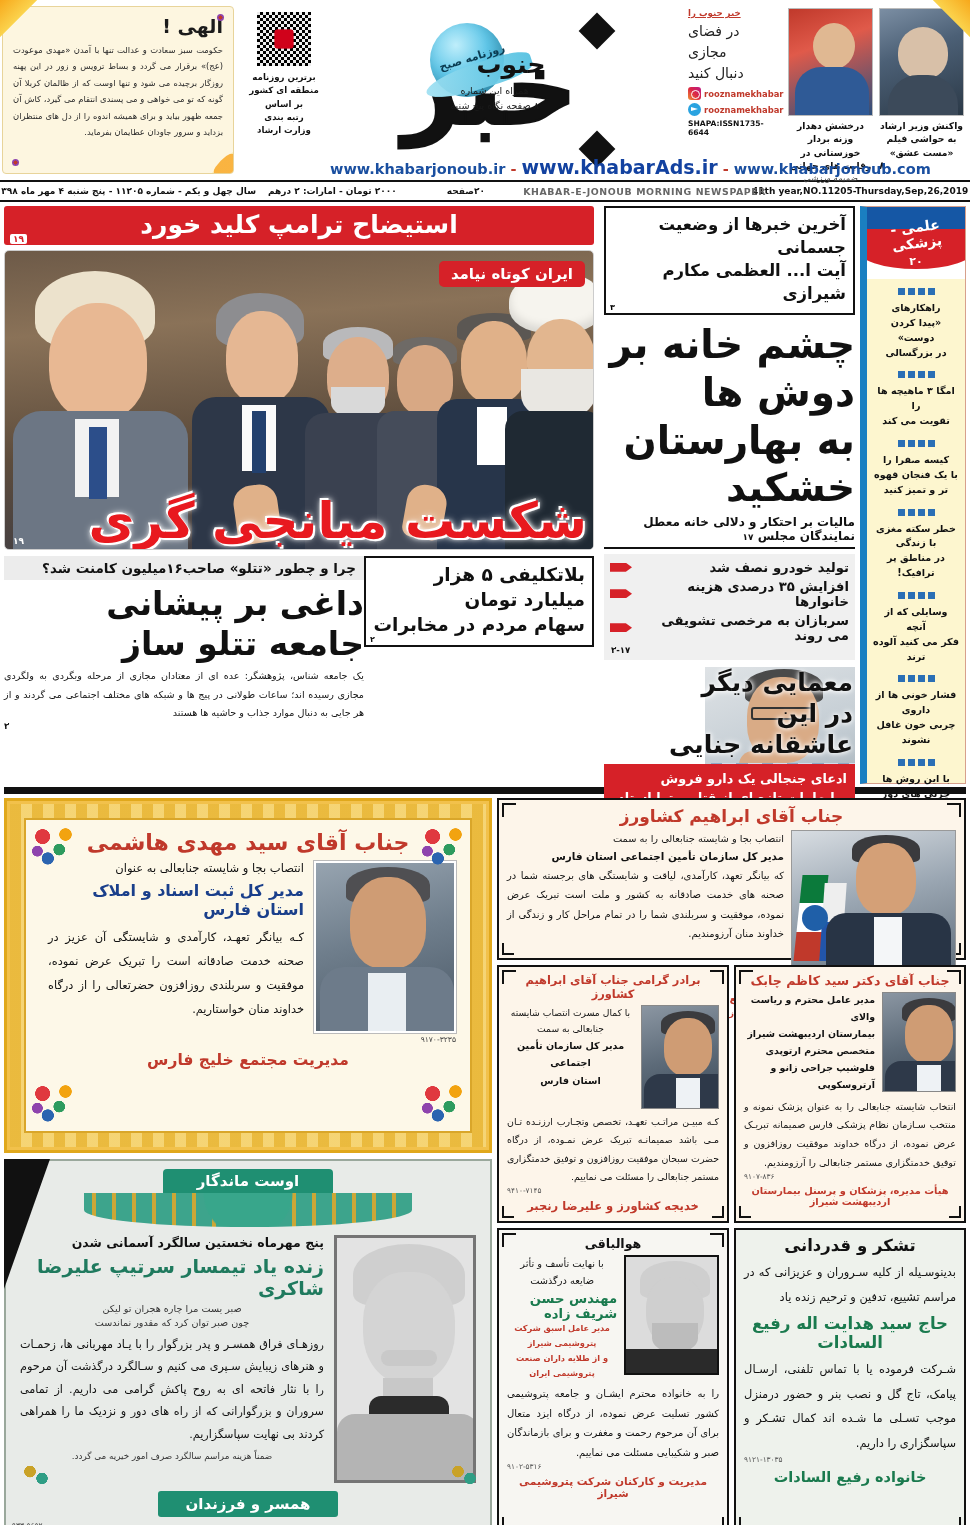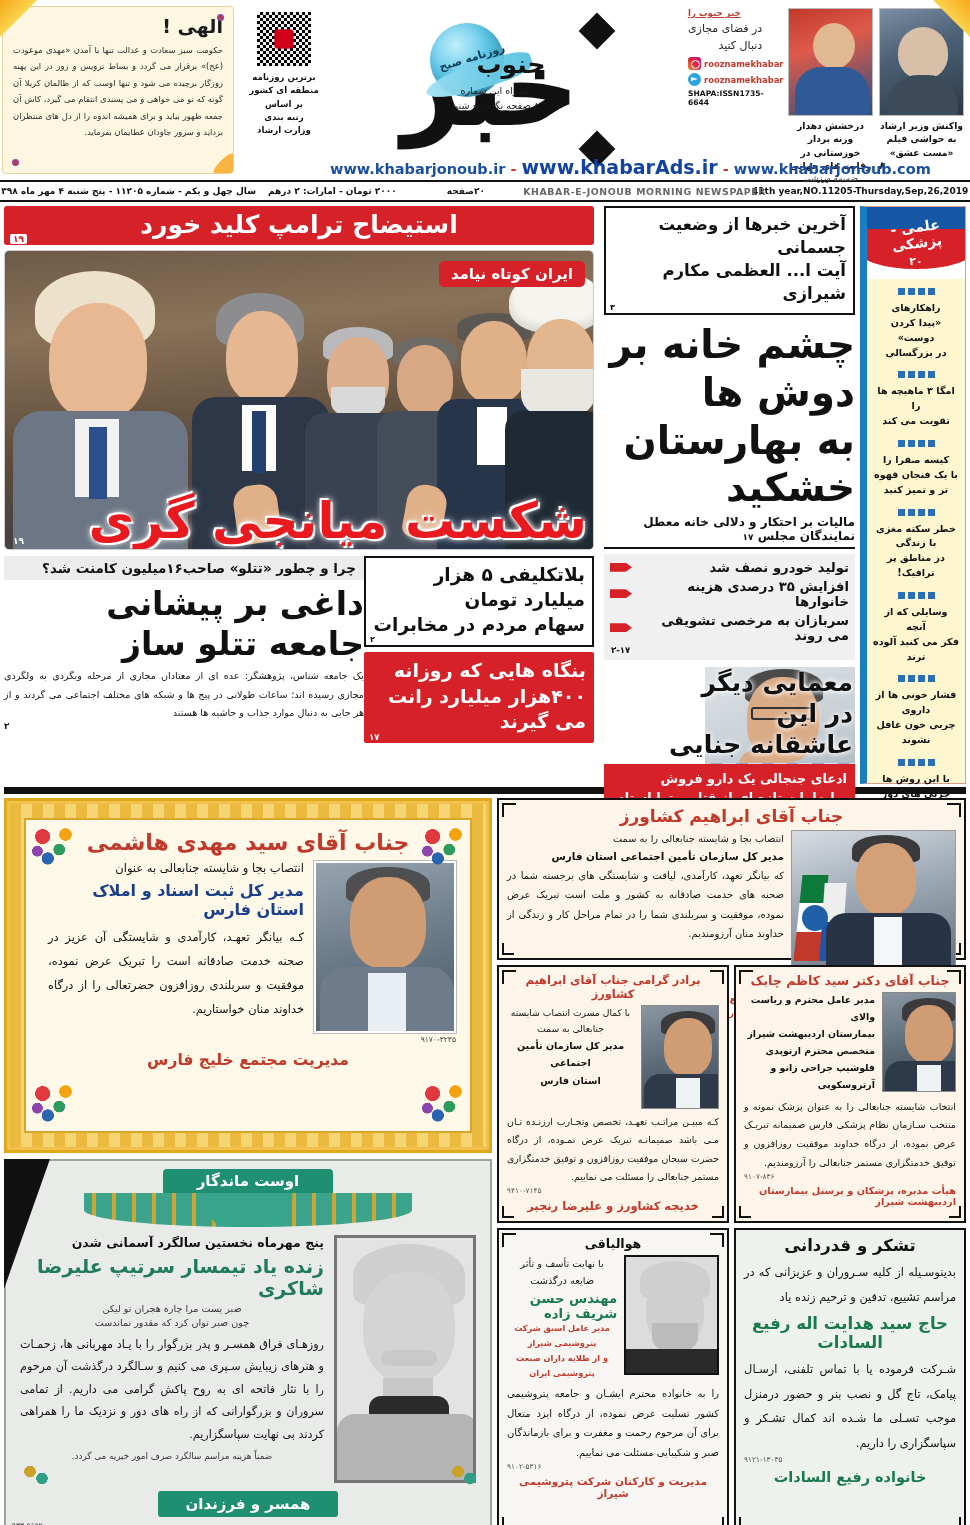--- a/index.html
+++ b/index.html
@@ -135,21 +135,21 @@
   }
   .urls .big { font-size: 19px; color: #1342a0; }
   .urls .sep { color: #c0392b; }
 
   
   .social-col {
     width: 98px; padding: 8px 4px 0 4px;
     display: flex; flex-direction: column; gap: 3px; align-items: flex-end;
   }
   .social-head { font-size: 8.6px; color: #c0392b; font-weight: bold; text-decoration: underline; }
-  .social-sub { font-size: 11px; color: #222; line-height: 1.5; text-align: right; }
+  .social-sub { font-size: 14px; color: #222; line-height: 1.5; text-align: left; }
   .soc-row { display: flex; align-items: center; gap: 3px; direction: ltr; }
   .soc-ico { width: 13px; height: 13px; border-radius: 3px; display:inline-block; }
   .ico-ig { background: linear-gradient(45deg,#f09433,#dc2743,#bc1888); position: relative; }
   .ico-ig::after{content:"";position:absolute;left:3px;top:3px;width:7px;height:7px;border:1.4px solid #fff;border-radius:50%;}
   .ico-tg { background: #2aa3e0; border-radius: 50%; position: relative; }
   .ico-tg::after{content:"";position:absolute;left:3px;top:4px;width:0;height:0;border-left:7px solid #fff;border-top:2.5px solid transparent;border-bottom:2.5px solid transparent;}
   .soc-name { font-size: 8.4px; color: #c0392b; font-weight: bold; }
   .shapa { font-size: 7.6px; color: #111; font-weight: bold; direction: ltr; }
 
   
@@ -691,25 +691,20 @@
             <span class="pg">۳</span>
           </div>
         </div>
 
         <div class="mid-right">
           <div class="box-outline">
             <div class="hl" style="white-space:pre-line">بلاتکلیفی ۵ هزار میلیارد تومان
 سهام مردم در مخابرات</div>
             <span class="pg">۲</span>
           </div>
-          <div class="box-red">
-            <div class="hl" style="white-space:pre-line">بنگاه هایی که روزانه
-۴۰۰هزار میلیارد رانت می گیرند</div>
-            <span class="pg">۱۷</span>
-          </div>
         </div>
       </div>
     </div>
 
     <div class="left-wrap">
 
       <div class="sec-col">
         <div class="topbox">
           <div class="hl" style="white-space:pre-line">آخرین خبرها از وضعیت جسمانی
 آیت ا... العظمی مکارم شیرازی</div>
@@ -957,21 +952,21 @@
             </div>
             <div class="ad-photo" style="width:74px;height:100px;flex:0 0 74px;">
               <i class="hair"></i>
                 <i class="head"></i>
                 <i class="suit"></i>
                 <i class="shirt"></i>
             </div>
           </div>
           <div class="ad-p" style="margin-top:4px;font-size:9.6px;">انتخاب شایسته جنابعالی را به عنوان پزشک نمونه و منتخب سـازمان نظام پزشکی فارس صمیمانه تبریـک عرض نموده، از درگاه خداوند موفقیت روزافزون و توفیق خدمتگزاری مستمر جنابعالی را آرزومندیم.</div>
           <div class="ad-code">۹۱۰۷-۸۳۶</div>
-          <div class="ad-sign" style="font-size:9.8px;text-align:right;">هیأت مدیره، پزشکان و پرسنل بیمارستان اردیبهشت شیراز</div>
+          <div class="ad-sign" style="font-size:9.8px;">هیأت مدیره، پزشکان و پرسنل بیمارستان اردیبهشت شیراز</div>
         </div>
       </div>
 
       <div style="display:flex;flex-direction:row-reverse;gap:5px;flex:1;">
         <div class="ad-box" style="width:50%;background:#f7f6f2;">
           <span class="ad-corner-b"></span>
           <span class="ad-corner-b2"></span>
           <div class="ad-title" style="color:#111;font-size:12.6px;">هوالباقی</div>
           <div class="ad-row">
             <div class="ad-text">

